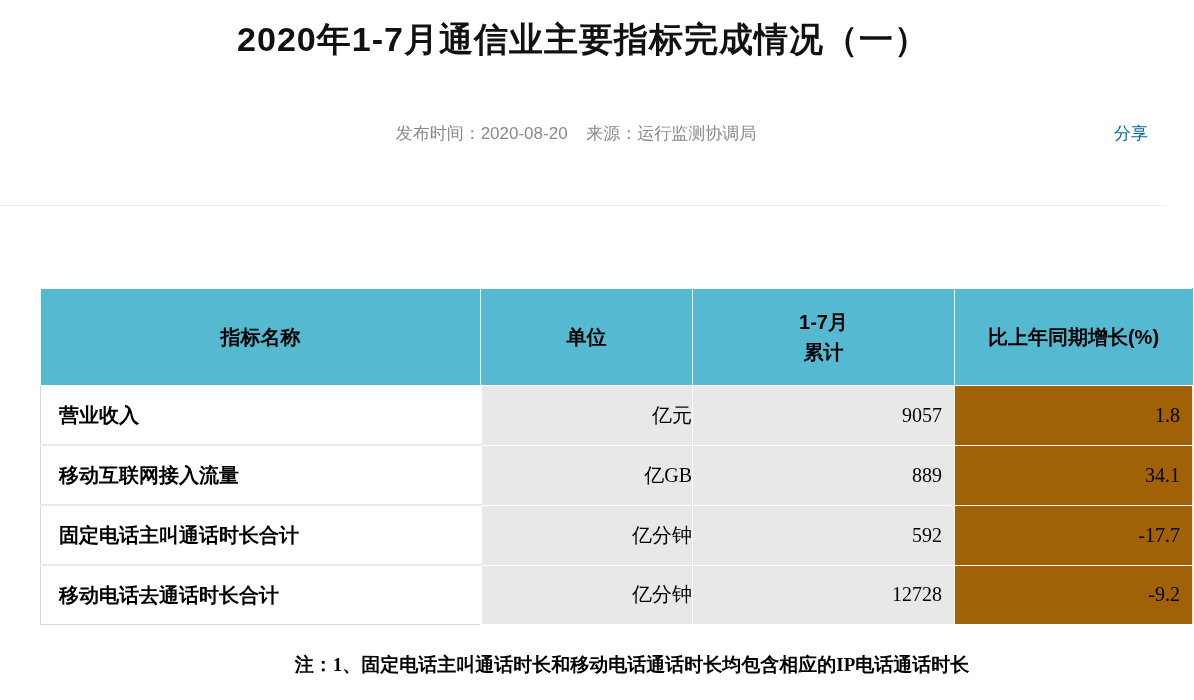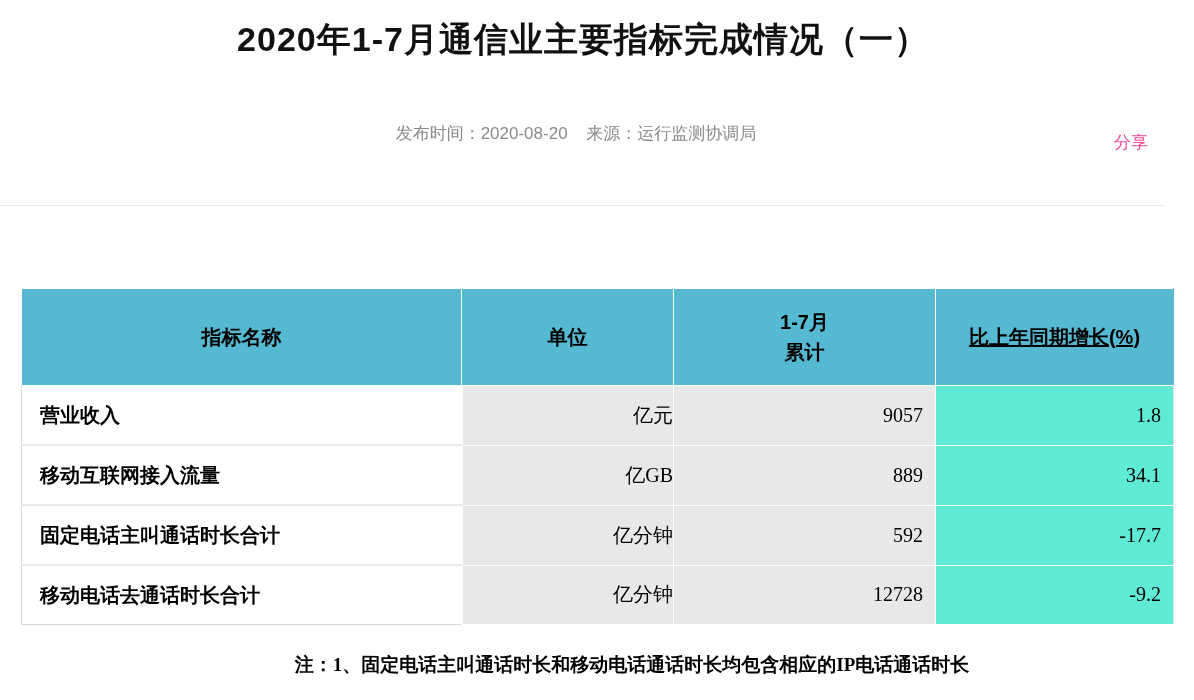--- a/index.html
+++ b/index.html
@@ -41,36 +41,36 @@
     text-align: center;
     line-height: 40px;
     white-space: nowrap;
   }
   .meta-center span {
     margin-right: 14px;
   }
   .meta-share {
     position: absolute;
     right: 18px;
-    top: 9px;
+    top: 0;
     line-height: 40px;
-    color: #ec4899;
+    color: #0369a1;
     font-size: 17px;
   }
   .divider {
     position: absolute;
     left: 0;
     right: 0;
     top: 205px;
     border-top: 1px solid #ececec;
   }
   .table-wrap {
     position: absolute;
     top: 288px;
-    left: 21px;
+    left: 40px;
     width: 1152px;
   }
   table.data {
     border-collapse: collapse;
     width: 1152px;
     table-layout: fixed;
   }
   table.data td, table.data th {
     border: 1px solid #ffffff;
     padding: 0;
@@ -79,21 +79,21 @@
     background: #54b9d1;
     color: #000000;
     font-size: 20px;
     font-weight: bold;
     height: 96px;
     vertical-align: middle;
     text-align: center;
     border-right: 2px solid #ffffff;
     border-bottom: 2px solid #ffffff;
   }
-  thead th:last-child { border-right: 1px solid #54b9d1; text-decoration: underline; }
+  thead th:last-child { border-right: 1px solid #54b9d1; }
   .th-two-line {
     line-height: 30px;
   }
   tbody td {
     height: 58px;
     font-size: 20px;
     vertical-align: middle;
     border-right: 2px solid #ffffff;
     border-bottom: 2px solid #ffffff;
     font-family: "Liberation Serif", serif;
@@ -110,21 +110,21 @@
   tbody tr td.c-unit {
     background: #e8e8e8;
     text-align: right;
   }
   tbody tr td.c-value {
     background: #e8e8e8;
     text-align: right;
     padding-right: 12px;
   }
   tbody tr td.c-growth {
-    background: #5eead4;
+    background: #a16207;
     text-align: right;
     padding-right: 12px;
     border-right: 1px solid #e8e8e8;
   }
   tbody tr:last-child td {
     border-bottom: 1px solid #ffffff;
   }
   tbody tr:last-child td.c-name {
     border-bottom: 1px solid #d8d8d8;
   }

